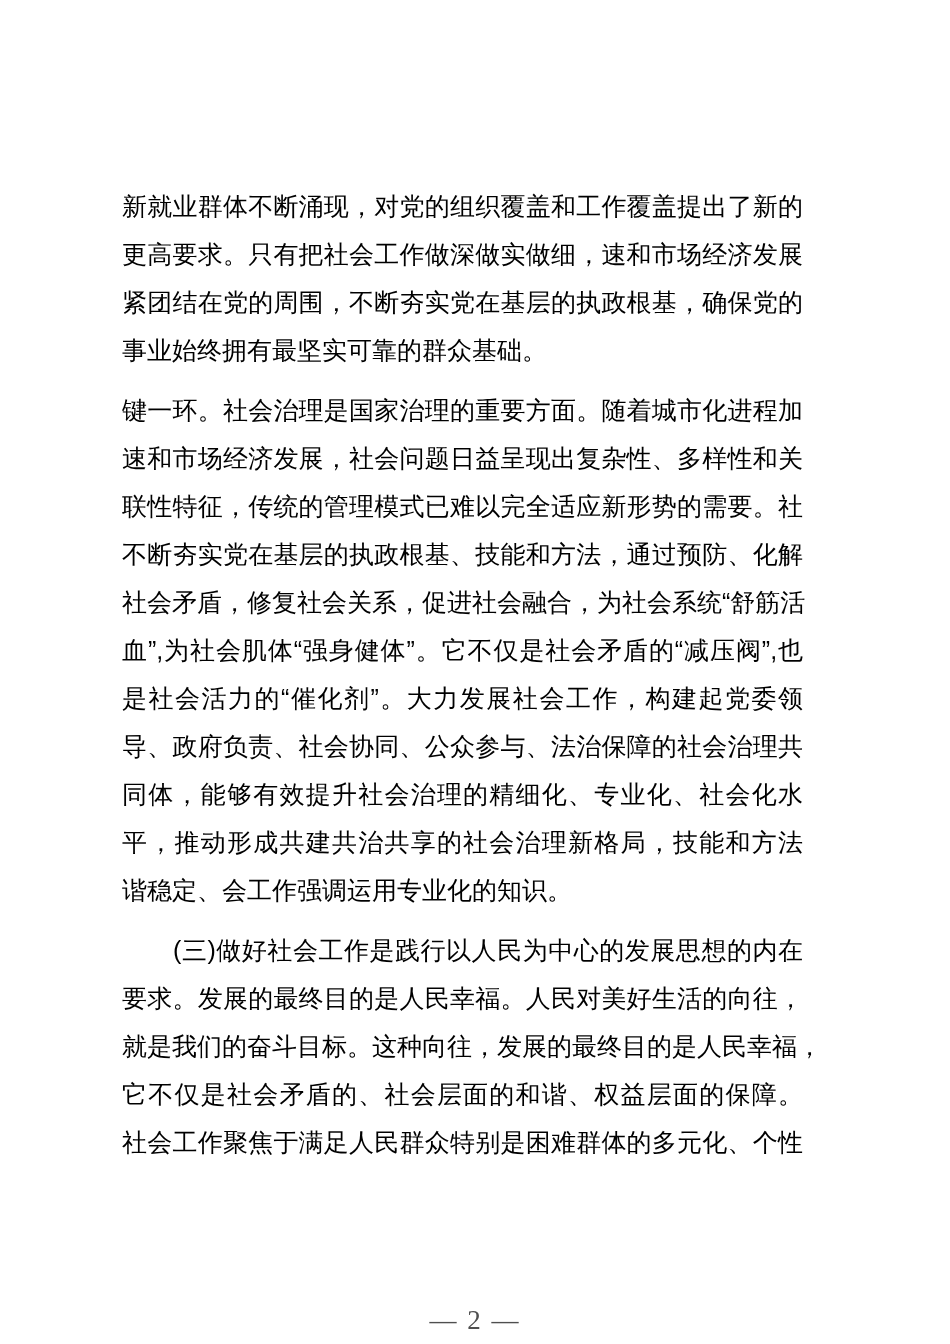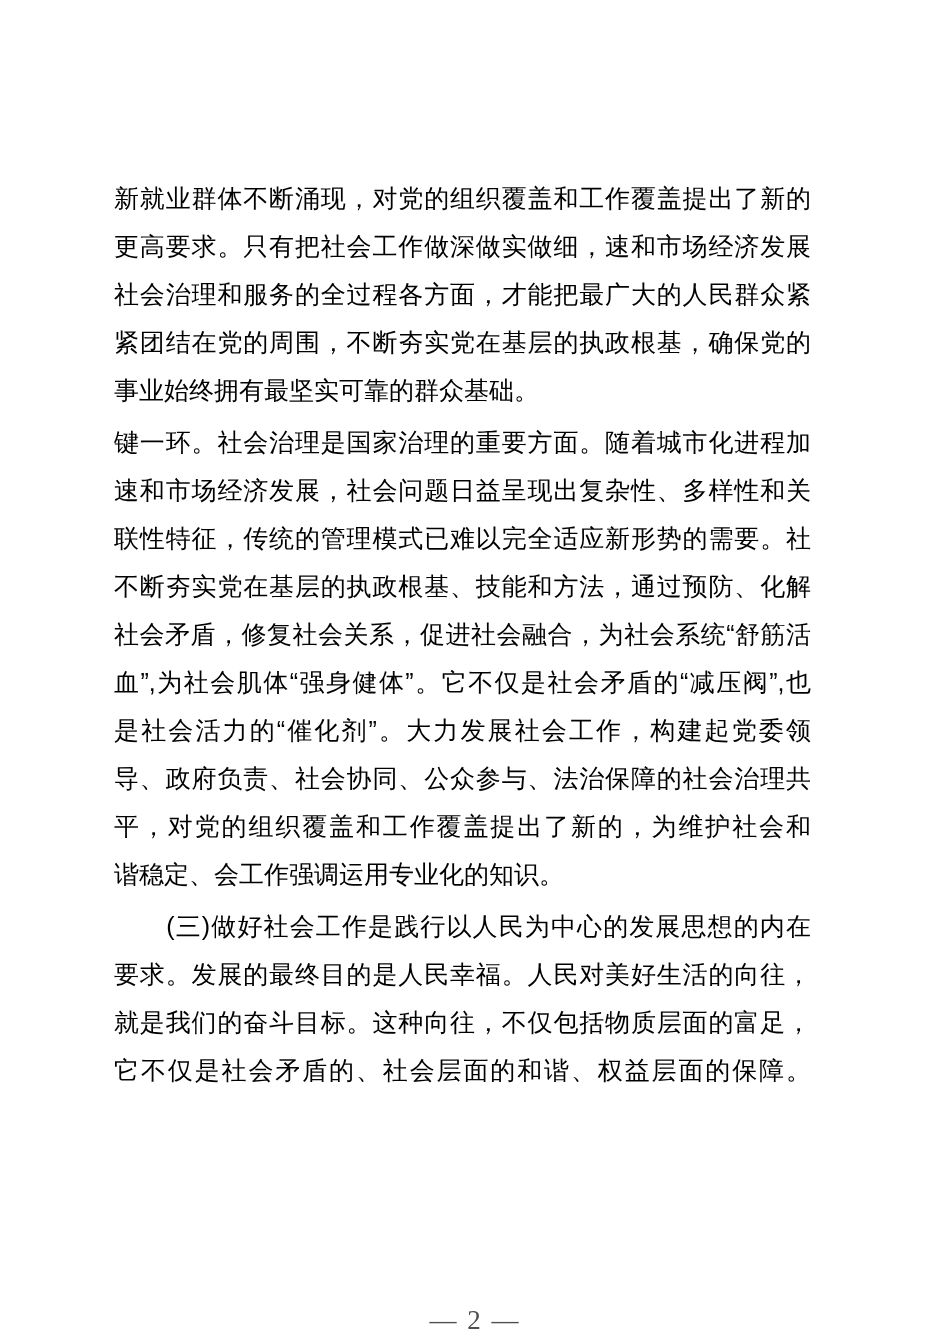--- a/index.html
+++ b/index.html
@@ -16,21 +16,21 @@
     font-family: "Liberation Sans", sans-serif;
   }
   .text-block {
     position: absolute;
     left: 110px;
     top: 170px;
     width: 705px;
     color: #000000;
   }
   .paragraph {
-    margin: 4px;
+    margin: 12px;
     padding: 0;
   }
   .line {
     font-size: 25px;
     line-height: 48px;
     height: 48px;
     color: #000000;
     white-space: nowrap;
     overflow: visible;
     text-align: justify;
@@ -56,39 +56,40 @@
   }
 </style>
 </head>
 <body>
 
 <div class="page">
   <div class="text-block">
       <div class="paragraph">
         <div class="line">新就业群体不断涌现，对党的组织覆盖和工作覆盖提出了新的</div>
         <div class="line">更高要求。只有把社会工作做深做实做细，速和市场经济发展</div>
-        <div class="line">社会治理和服务的全过程各方面，才能把最广大的人民群众紧</div>
         <div class="line">紧团结在党的周围，不断夯实党在基层的执政根基，确保党的</div>
         <div class="line para-end">事业始终拥有最坚实可靠的群众基础。</div>
       </div>
       <div class="paragraph">
         <div class="line">键一环。社会治理是国家治理的重要方面。随着城市化进程加</div>
         <div class="line">速和市场经济发展，社会问题日益呈现出复杂性、多样性和关</div>
         <div class="line">联性特征，传统的管理模式已难以完全适应新形势的需要。社</div>
         <div class="line">不断夯实党在基层的执政根基、技能和方法，通过预防、化解</div>
         <div class="line">社会矛盾，修复社会关系，促进社会融合，为社会系统“舒筋活</div>
         <div class="line">血”,为社会肌体“强身健体”。它不仅是社会矛盾的“减压阀”,也</div>
         <div class="line">是社会活力的“催化剂”。大力发展社会工作，构建起党委领</div>
         <div class="line">导、政府负责、社会协同、公众参与、法治保障的社会治理共</div>
-        <div class="line">平，对党的组织覆盖和工作覆盖提出了新的，为维护社会和</div>
+        <div class="line">同体，能够有效提升社会治理的精细化、专业化、社会化水</div>
+        <div class="line">平，推动形成共建共治共享的社会治理新格局，技能和方法</div>
         <div class="line para-end">谐稳定、会工作强调运用专业化的知识。</div>
       </div>
       <div class="paragraph">
         <div class="line">　　(三)做好社会工作是践行以人民为中心的发展思想的内在</div>
         <div class="line">要求。发展的最终目的是人民幸福。人民对美好生活的向往，</div>
-        <div class="line">就是我们的奋斗目标。这种向往，不仅包括物质层面的富足，</div>
+        <div class="line">就是我们的奋斗目标。这种向往，发展的最终目的是人民幸福，</div>
         <div class="line">它不仅是社会矛盾的、社会层面的和谐、权益层面的保障。</div>
+        <div class="line">社会工作聚焦于满足人民群众特别是困难群体的多元化、个性</div>
       </div>
     </div>
   <div class="footer">
     <span class="page-num">— 2 —</span>
   </div>
 </div>
 
 </body></html>

